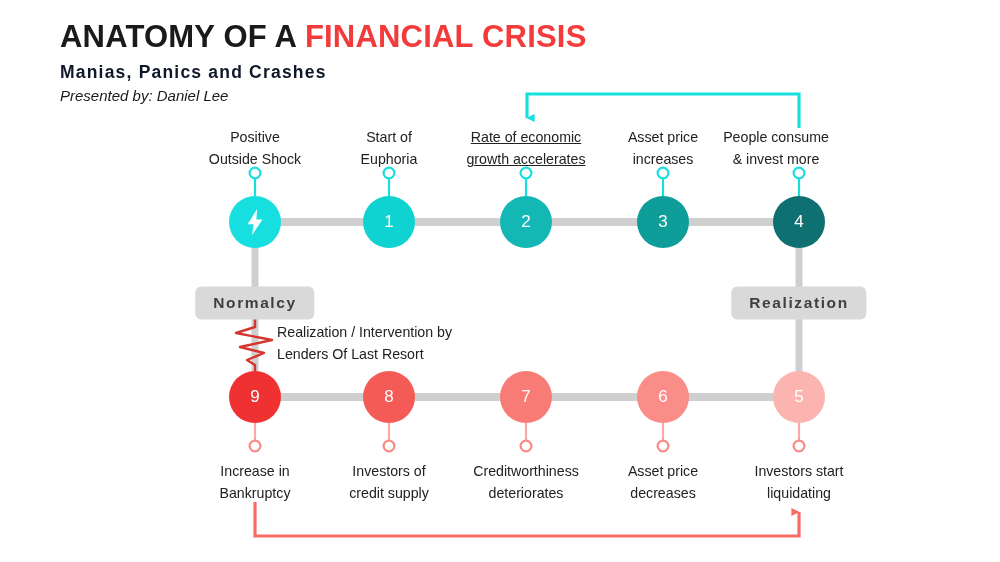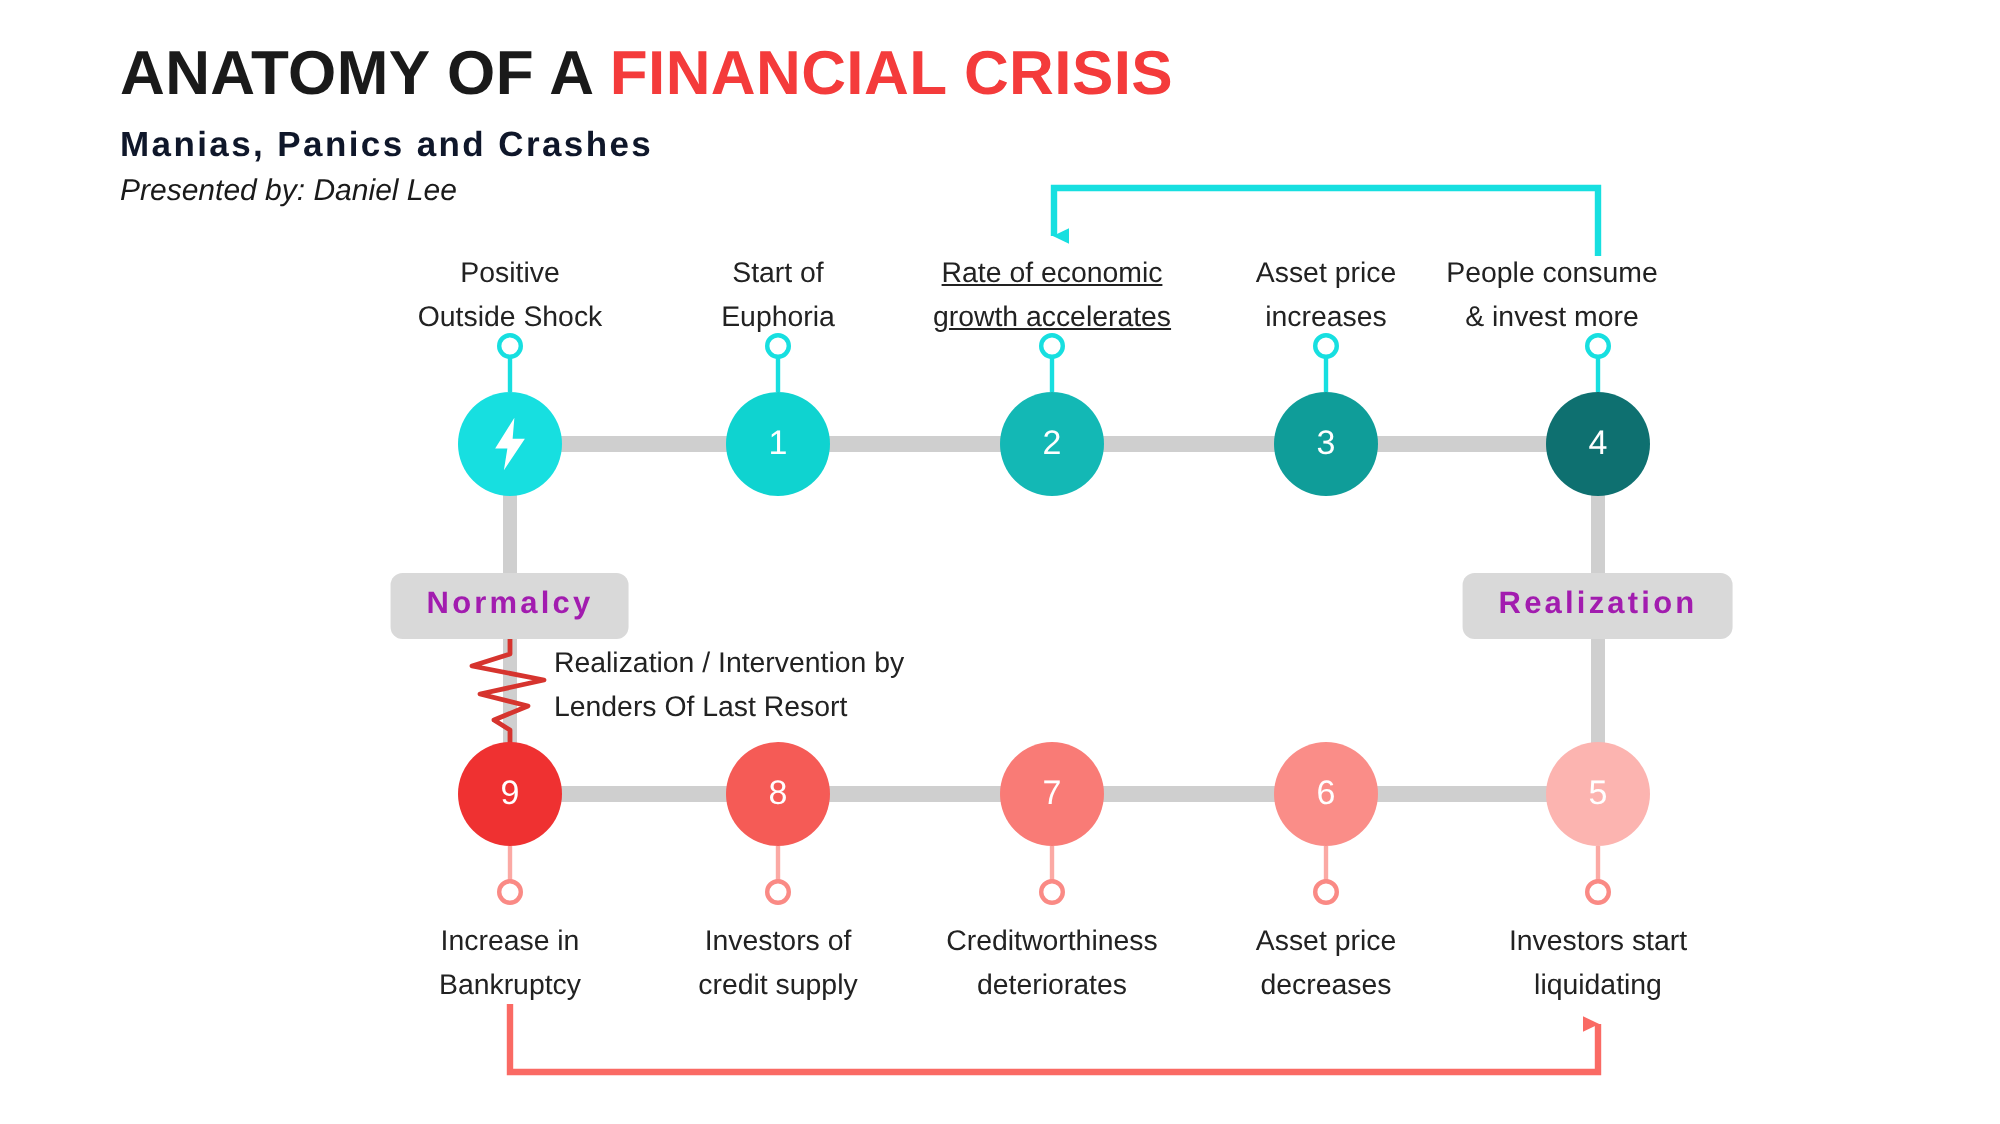--- a/index.html
+++ b/index.html
@@ -99,21 +99,21 @@
   
   .badge {
     position: absolute;
     transform: translate(-50%, -50%);
     background: #d9d9d9;
     border-radius: 6px;
     padding: 7px 18px 8px 18px;
     font-size: 15.5px;
     font-weight: bold;
     letter-spacing: 1.6px;
-    color: #a21caf;
+    color: #404040;
     white-space: nowrap;
     z-index: 5;
   }
 
   
   .break-note {
     position: absolute;
     left: 277px;
     top: 321px;
     font-size: 14.2px;

